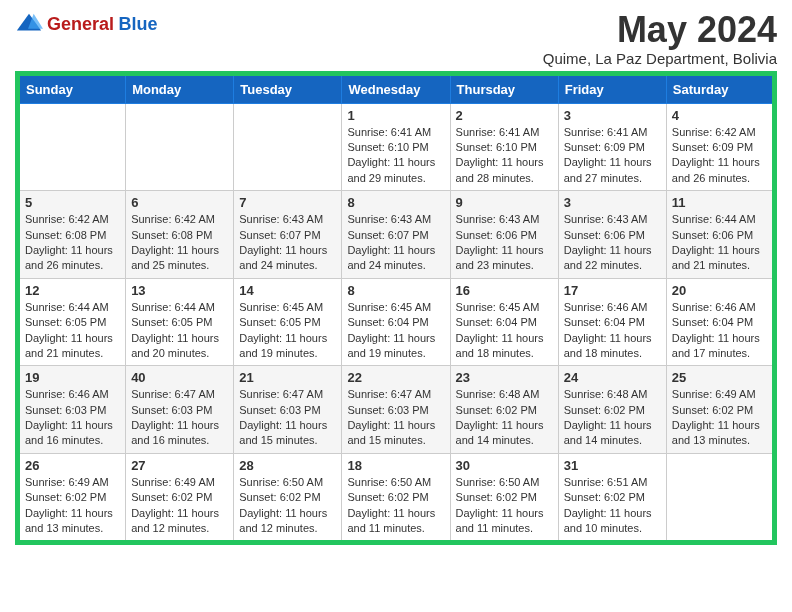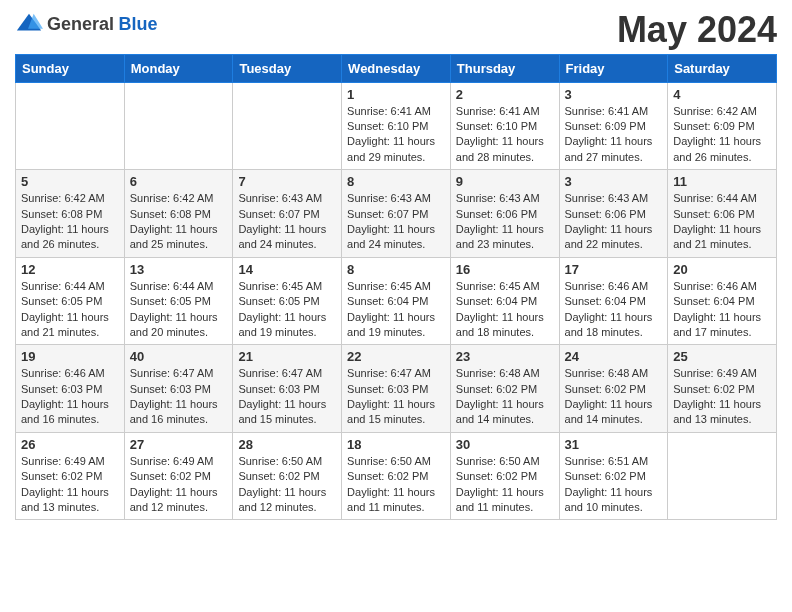--- a/index.html
+++ b/index.html
@@ -17,21 +17,21 @@
       margin-bottom: 4px;
     }
     .logo {
       display: flex;
       align-items: center;
       gap: 4px;
     }
     .logo-text-general {
       font-size: 18px;
       font-weight: bold;
-      color: #404040;
+      color: #b91c1c;
       line-height: 1;
     }
     .logo-text-blue {
       font-size: 18px;
       font-weight: bold;
       color: #1565c0;
       line-height: 1;
       text-align: right;
     }
     .logo-icon {
@@ -47,21 +47,21 @@
       color: #333;
       line-height: 1.1;
     }
     .location-title {
       font-size: 15px;
       color: #333;
     }
     .calendar-table {
       width: 100%;
       border-collapse: collapse;
-      border: 1px solid #22c55e;
+      border: 5px solid #22c55e;
     }
     .calendar-table th {
       background-color: #1565c0;
       color: #fff;
       font-size: 13px;
       font-weight: bold;
       text-align: left;
       padding: 6px 6px;
       border: 1px solid #1e7de0;
     }
@@ -103,20 +103,21 @@
     </svg>
     <div>
       <div>
         <span class="logo-text-general">General</span>
         <span class="logo-text-blue">Blue</span>
       </div>
     </div>
   </div>
   <div class="title-section">
     <div class="month-title">May 2024</div>
+    <div class="location-title">Quime, La Paz Department, Bolivia</div>
   </div>
 </div>
 
 <table class="calendar-table">
   <thead>
     <tr id="weekday-header">
         <th>Sunday</th>
         <th>Monday</th>
         <th>Tuesday</th>
         <th>Wednesday</th>

